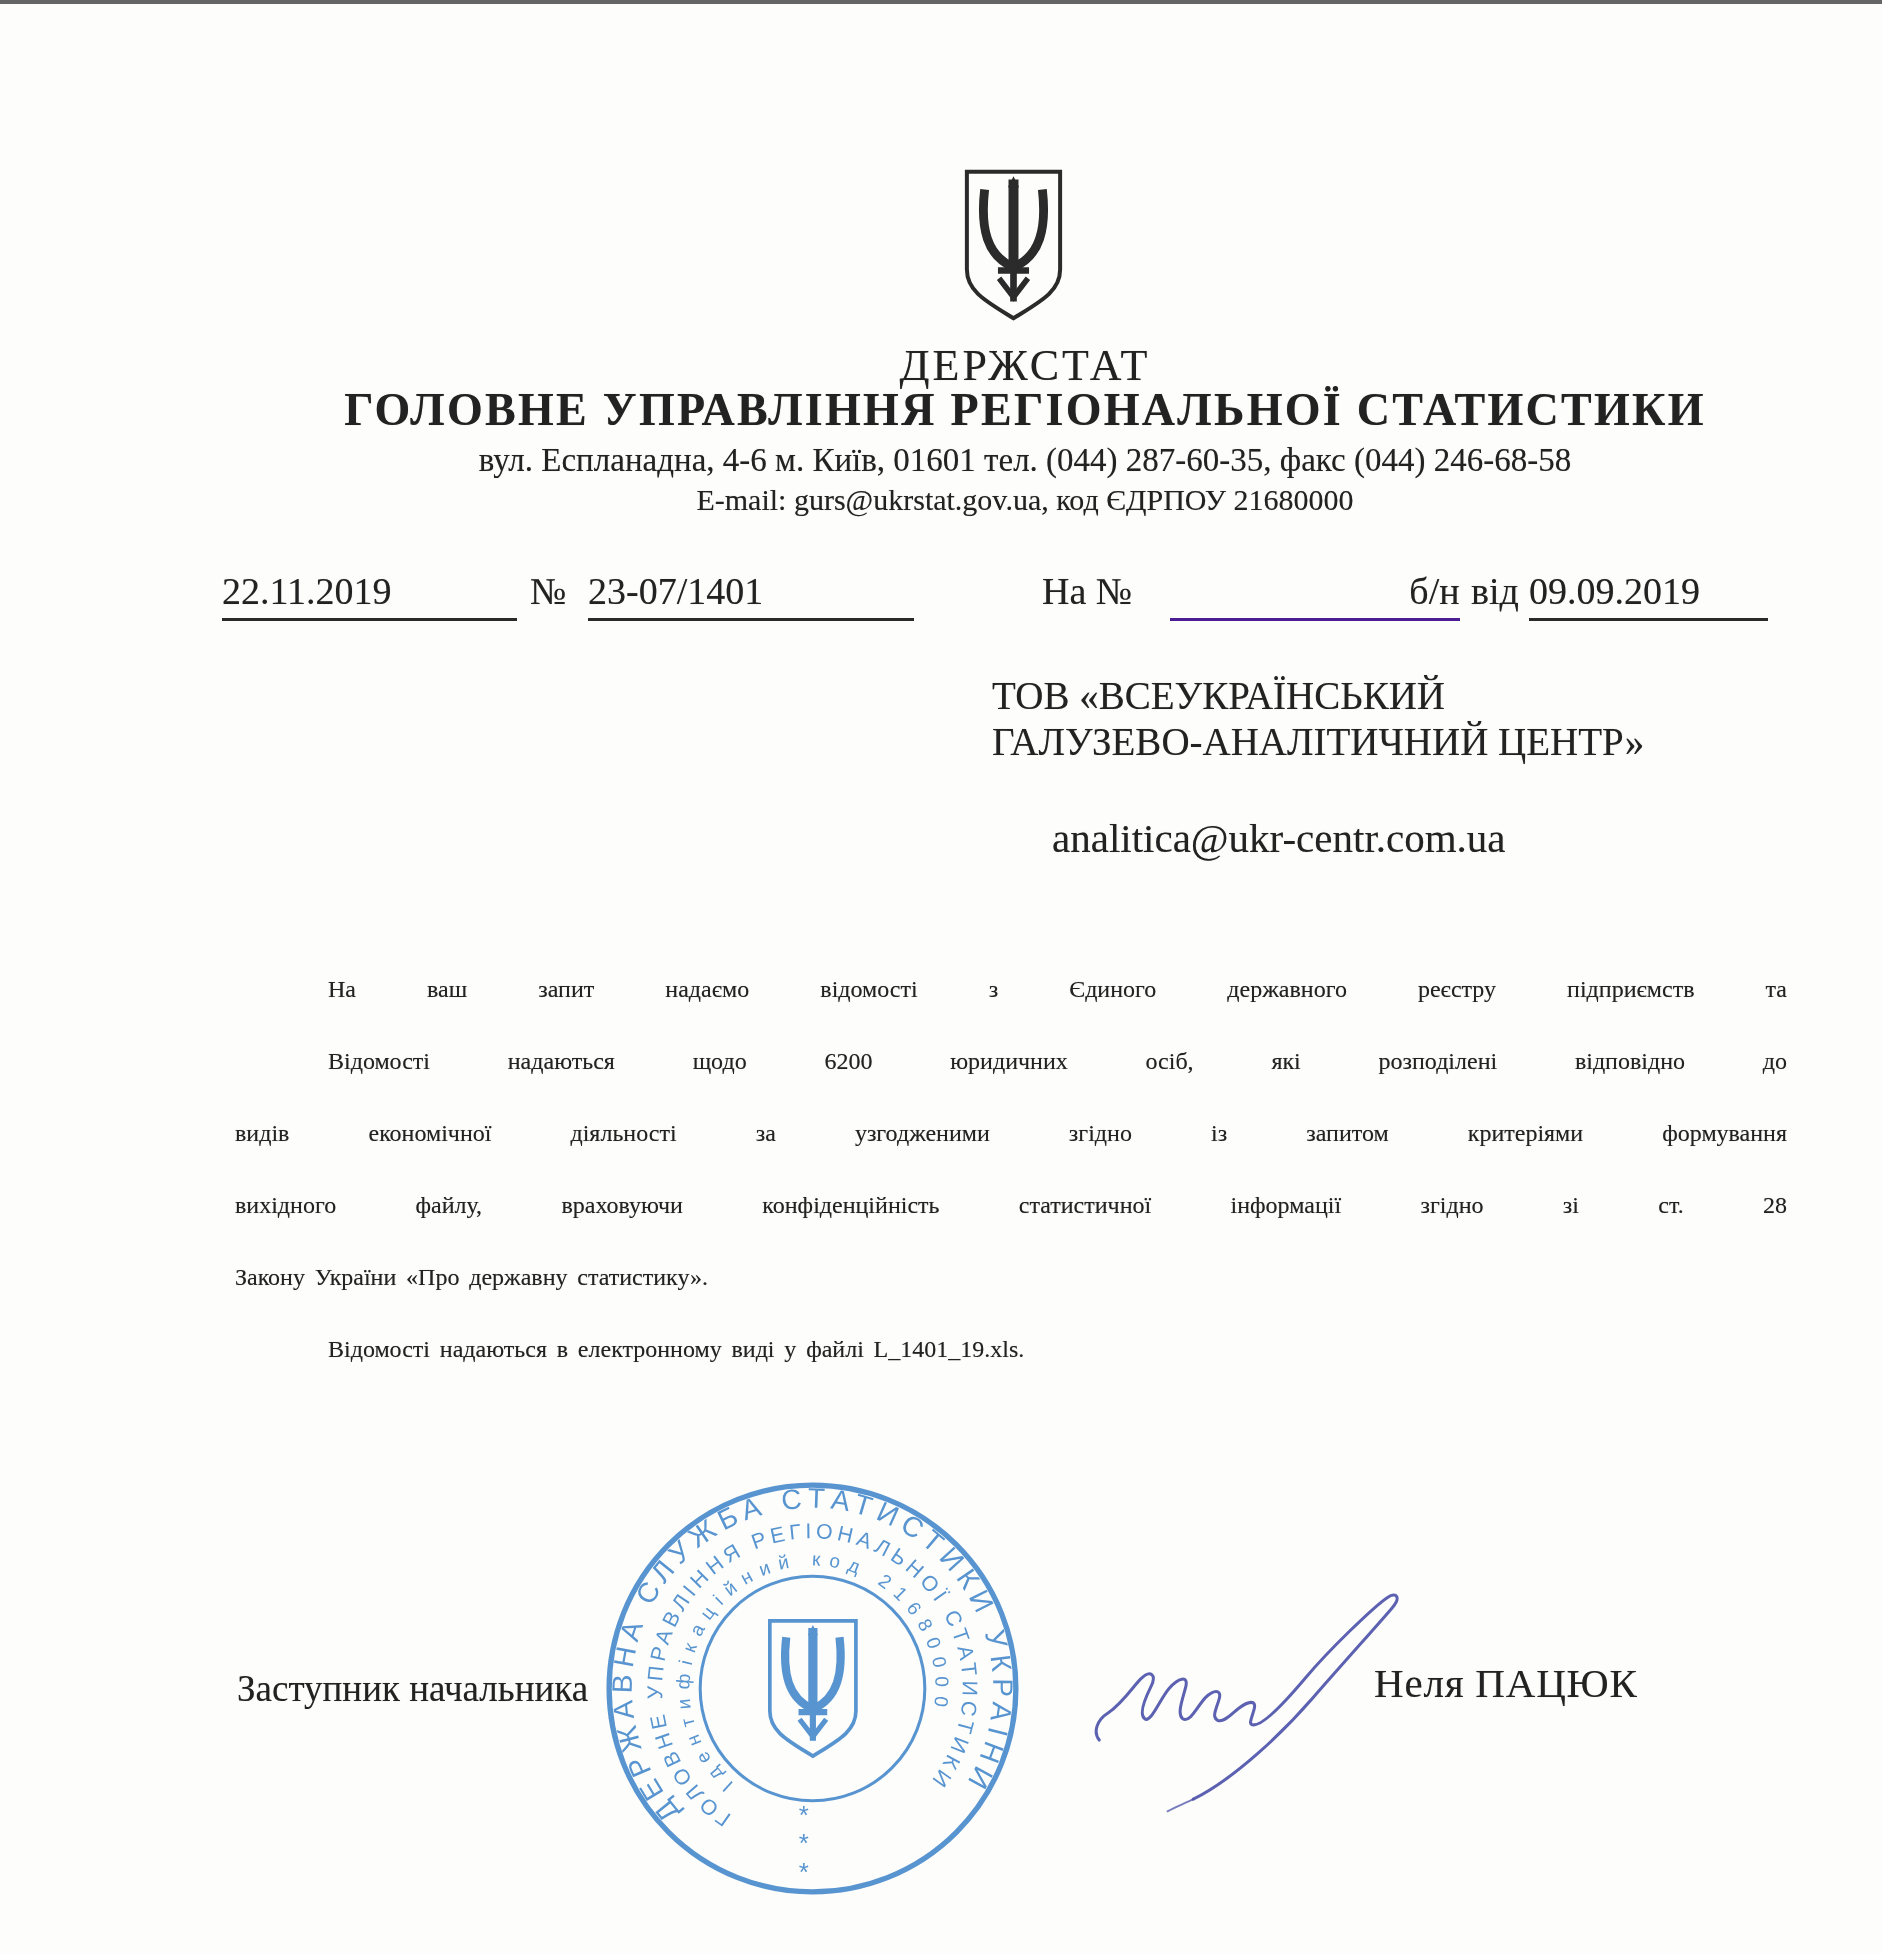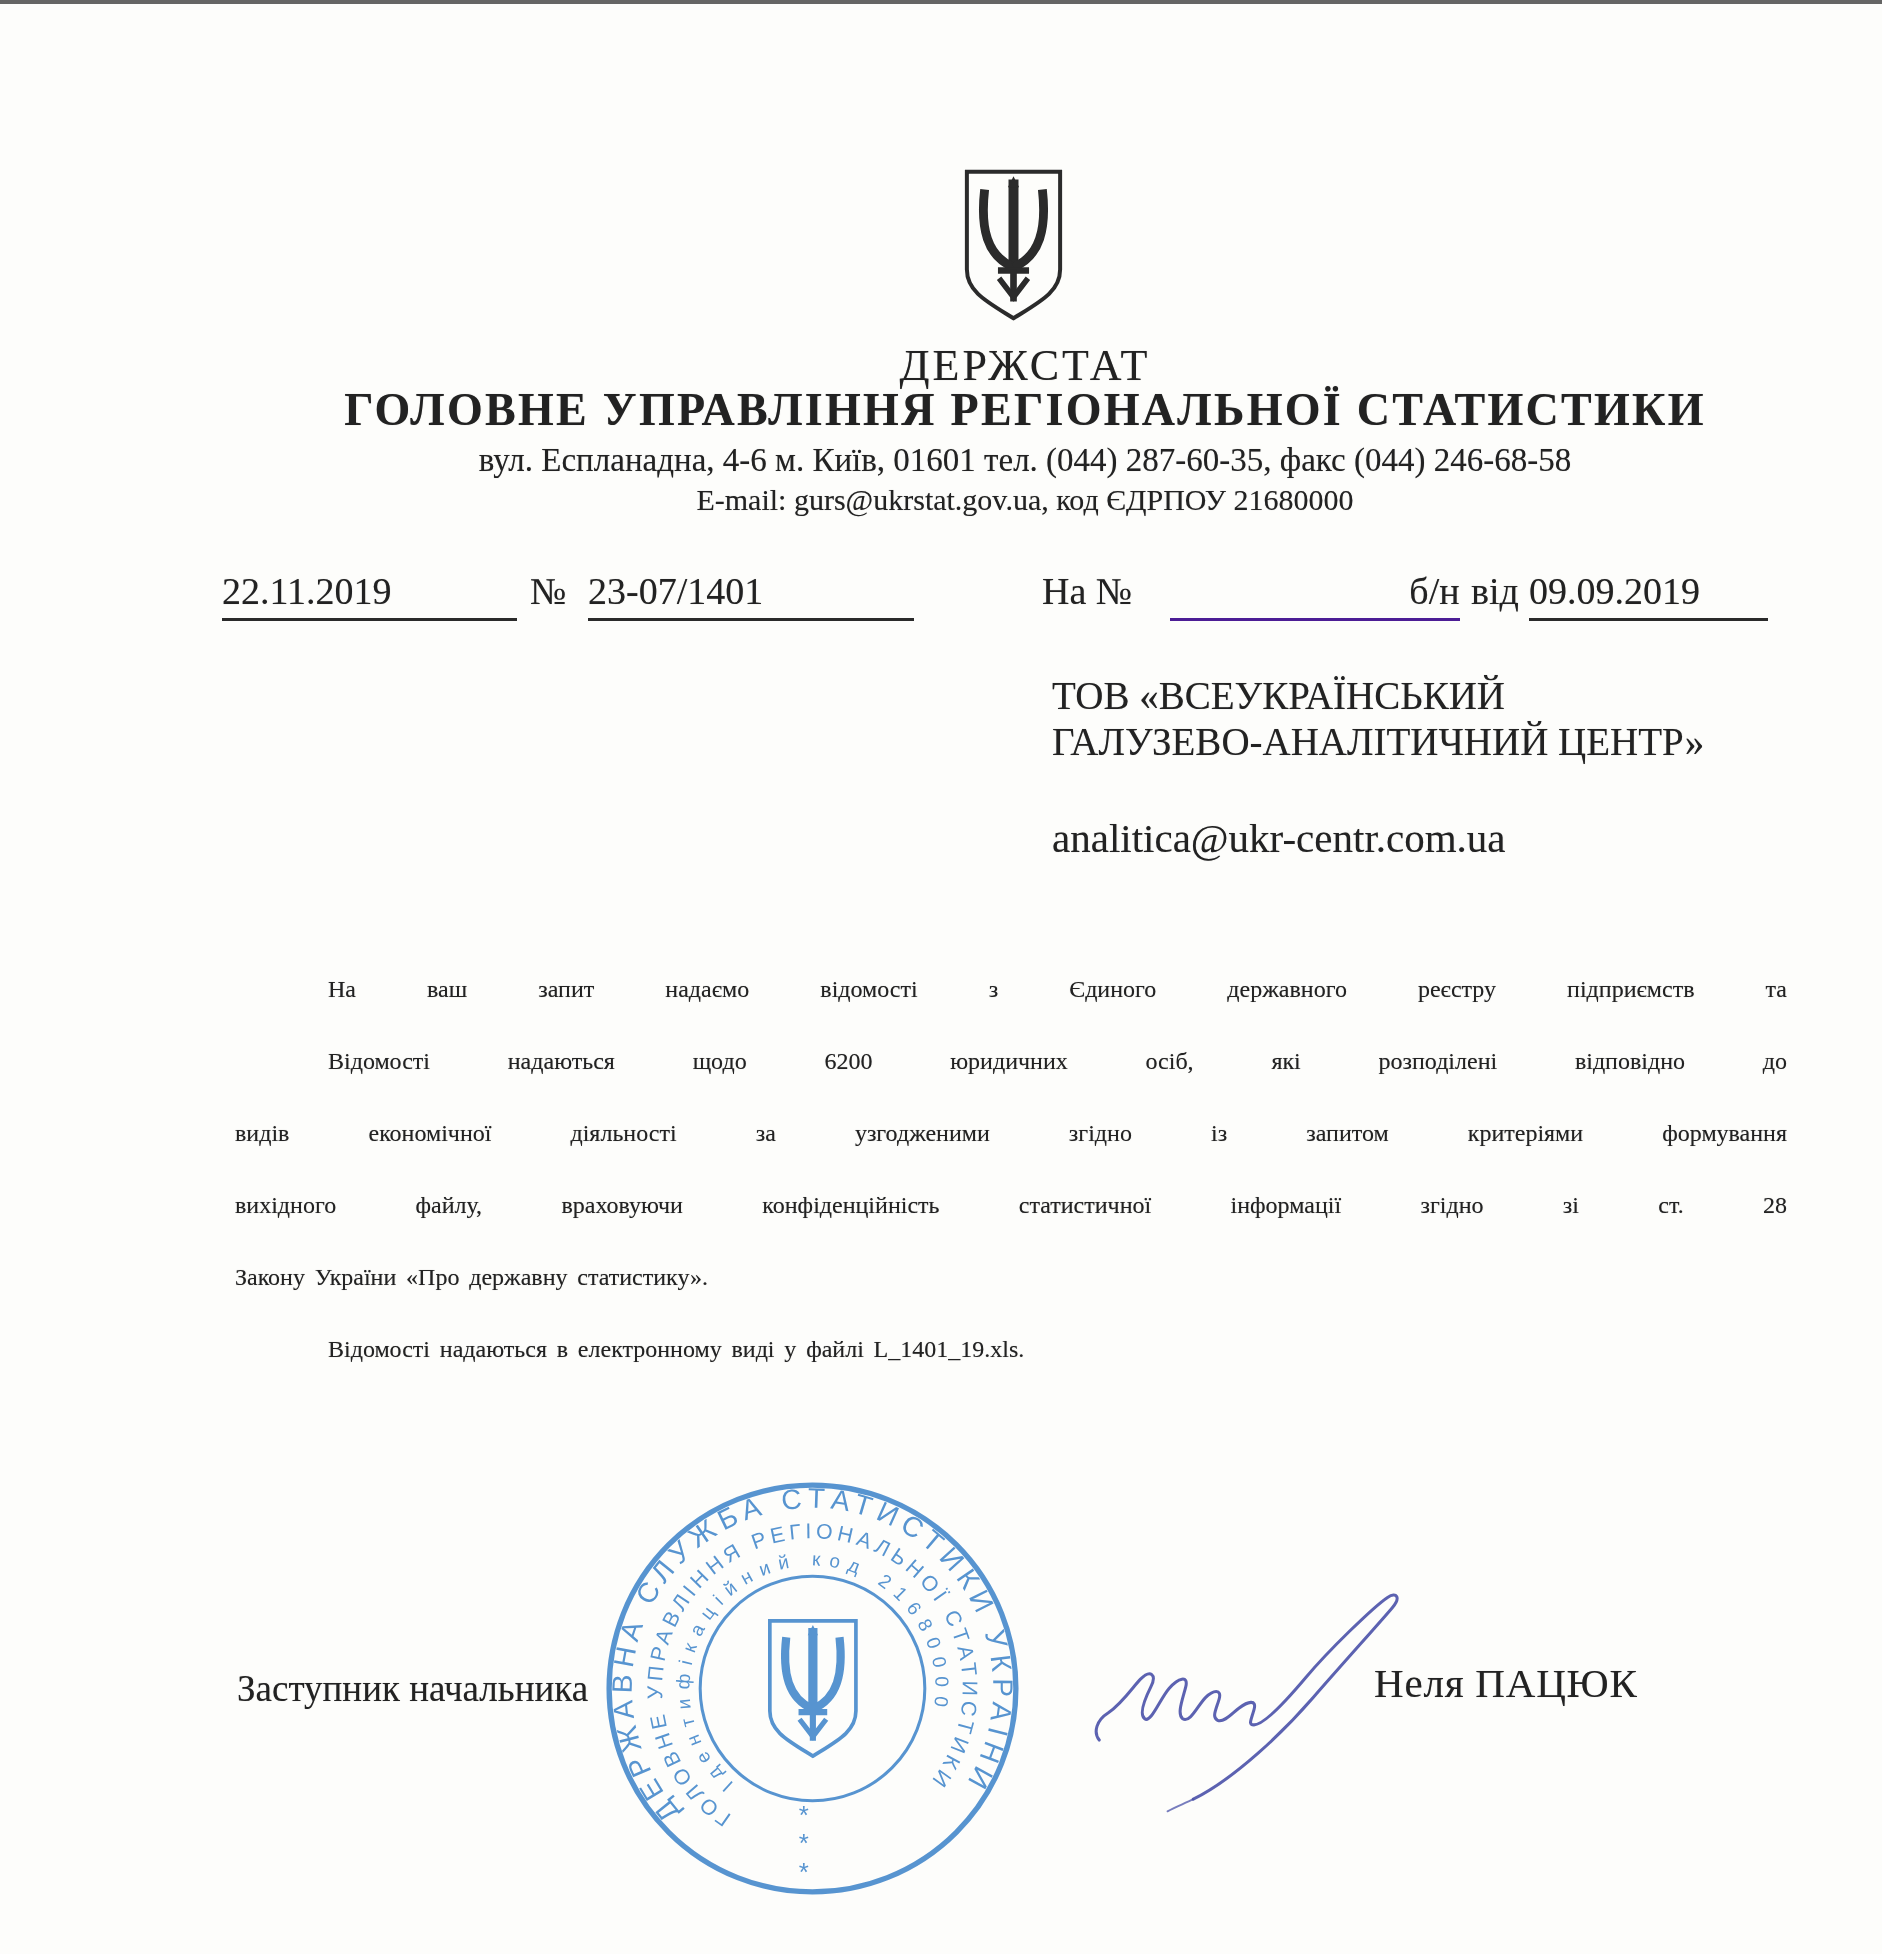--- a/index.html
+++ b/index.html
@@ -24,21 +24,21 @@
   .ref.fill-left{border-bottom:3px solid #4c1d95;text-align:right;padding-left:10.6px;}
   .r-date1{left:222px;width:295px;}
   .r-nolbl{left:530px;}
   .r-num{left:588px;width:326px;}
   .r-nalbl{left:1042px;text-align:right;}
   .r-bn{left:1170px;width:279px;}
   .r-vidlbl{left:1471px;}
   .r-date2{left:1529px;width:239px;}
 
   
-  .rcpt{position:absolute;left:1052px;top:673px;font-size:39px;line-height:46px;white-space:nowrap;}
+  .rcpt{position:absolute;left:992px;top:673px;font-size:39px;line-height:46px;white-space:nowrap;}
   .rcpt-mail{position:absolute;left:1052px;top:814px;font-size:41px;white-space:nowrap;}
 
   
   .body-block{position:absolute;left:235px;top:953px;width:1552px;font-size:24px;word-spacing:3.8px;}
   .bline{height:72px;line-height:72px;text-align:justify;overflow:hidden;}
   .bline.ind{padding-left:93px;}
   .bline.just::after{content:"";display:inline-block;width:100%;height:0;}
 
   
   .sig-pos{position:absolute;left:237px;top:1654px;font-size:37px;white-space:nowrap;margin-top:13px;}

